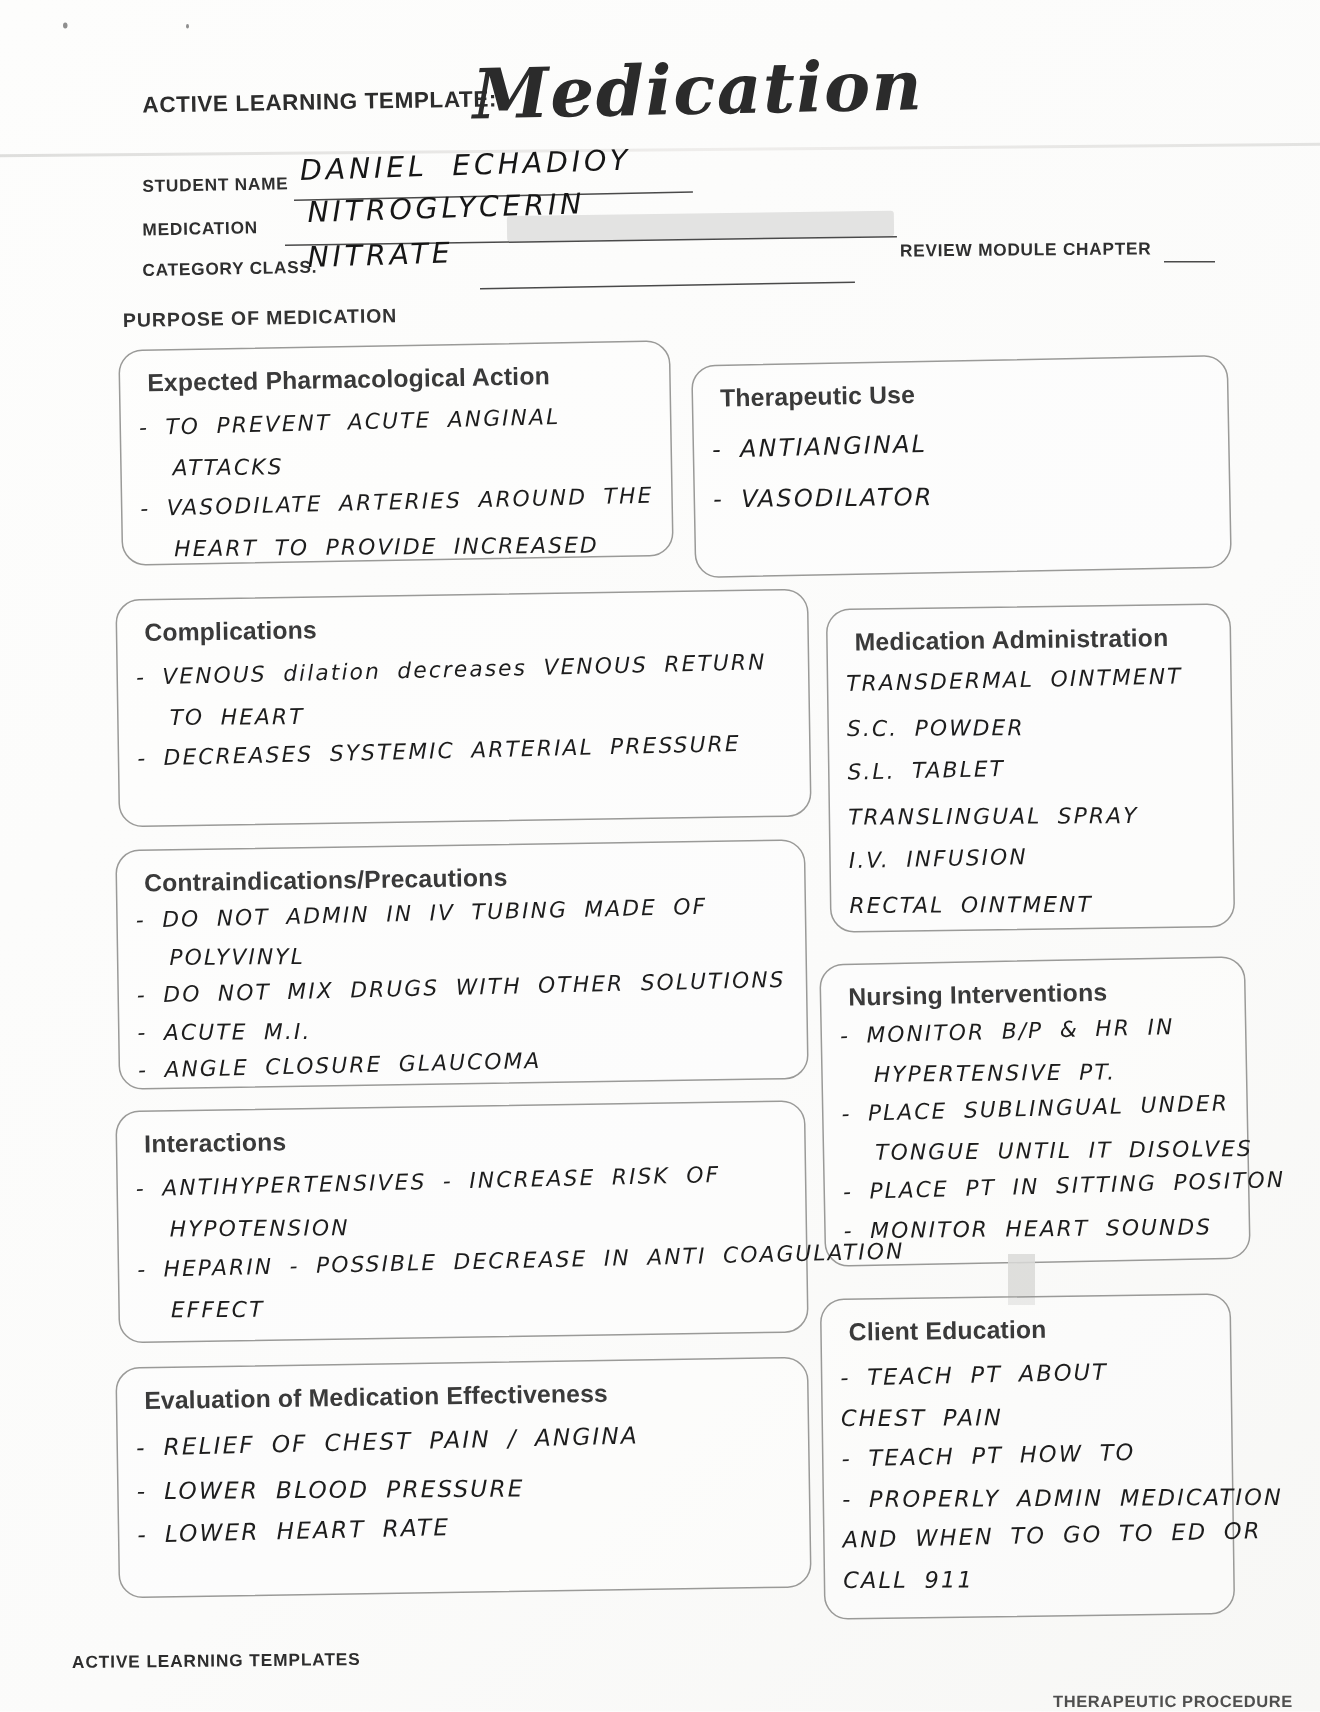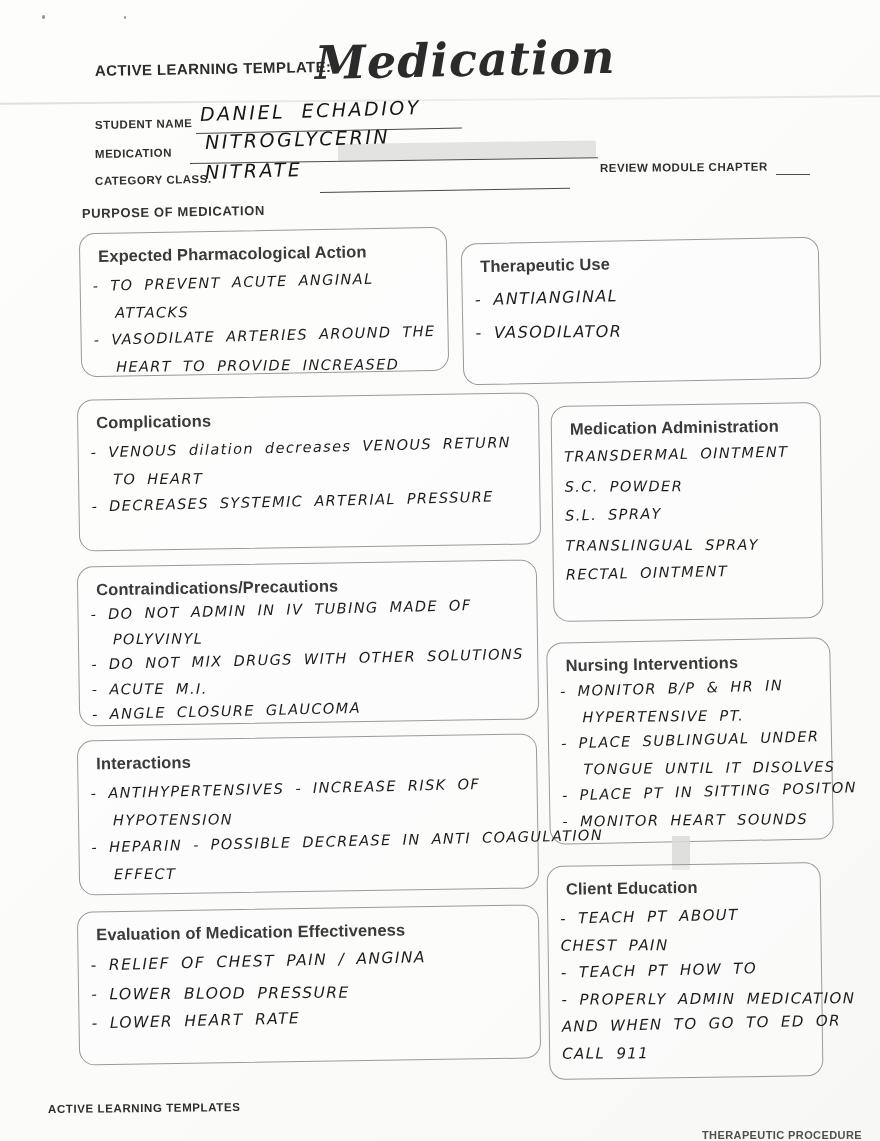--- a/index.html
+++ b/index.html
@@ -148,22 +148,23 @@
       <div class="hw-line">  TO HEART</div>
       <div class="hw-line">- DECREASES SYSTEMIC ARTERIAL PRESSURE</div>
     </div>
   </section>
 
   <section class="box" style="left:552px;top:404px;width:268px;height:214px;transform:rotate(-.8deg);">
     <h2>Medication Administration</h2>
     <div class="hw admin-hw" style="margin-top:4px;">
       <div class="hw-line">TRANSDERMAL OINTMENT</div>
       <div class="hw-line">S.C. POWDER</div>
-      <div class="hw-line">S.L. SPRAY</div>
+      <div class="hw-line">S.L. TABLET</div>
       <div class="hw-line">TRANSLINGUAL SPRAY</div>
+      <div class="hw-line">I.V. INFUSION</div>
       <div class="hw-line">RECTAL OINTMENT</div>
     </div>
   </section>
 
   <section class="box" style="left:78px;top:563px;width:458px;height:158px;transform:rotate(-.9deg);">
     <h2>Contraindications/Precautions</h2>
     <div class="hw" style="margin-top:3px;line-height:25px;">
       <div class="hw-line">- DO NOT ADMIN IN IV TUBING MADE OF</div>
       <div class="hw-line">  POLYVINYL</div>
       <div class="hw-line">- DO NOT MIX DRUGS WITH OTHER SOLUTIONS</div>

